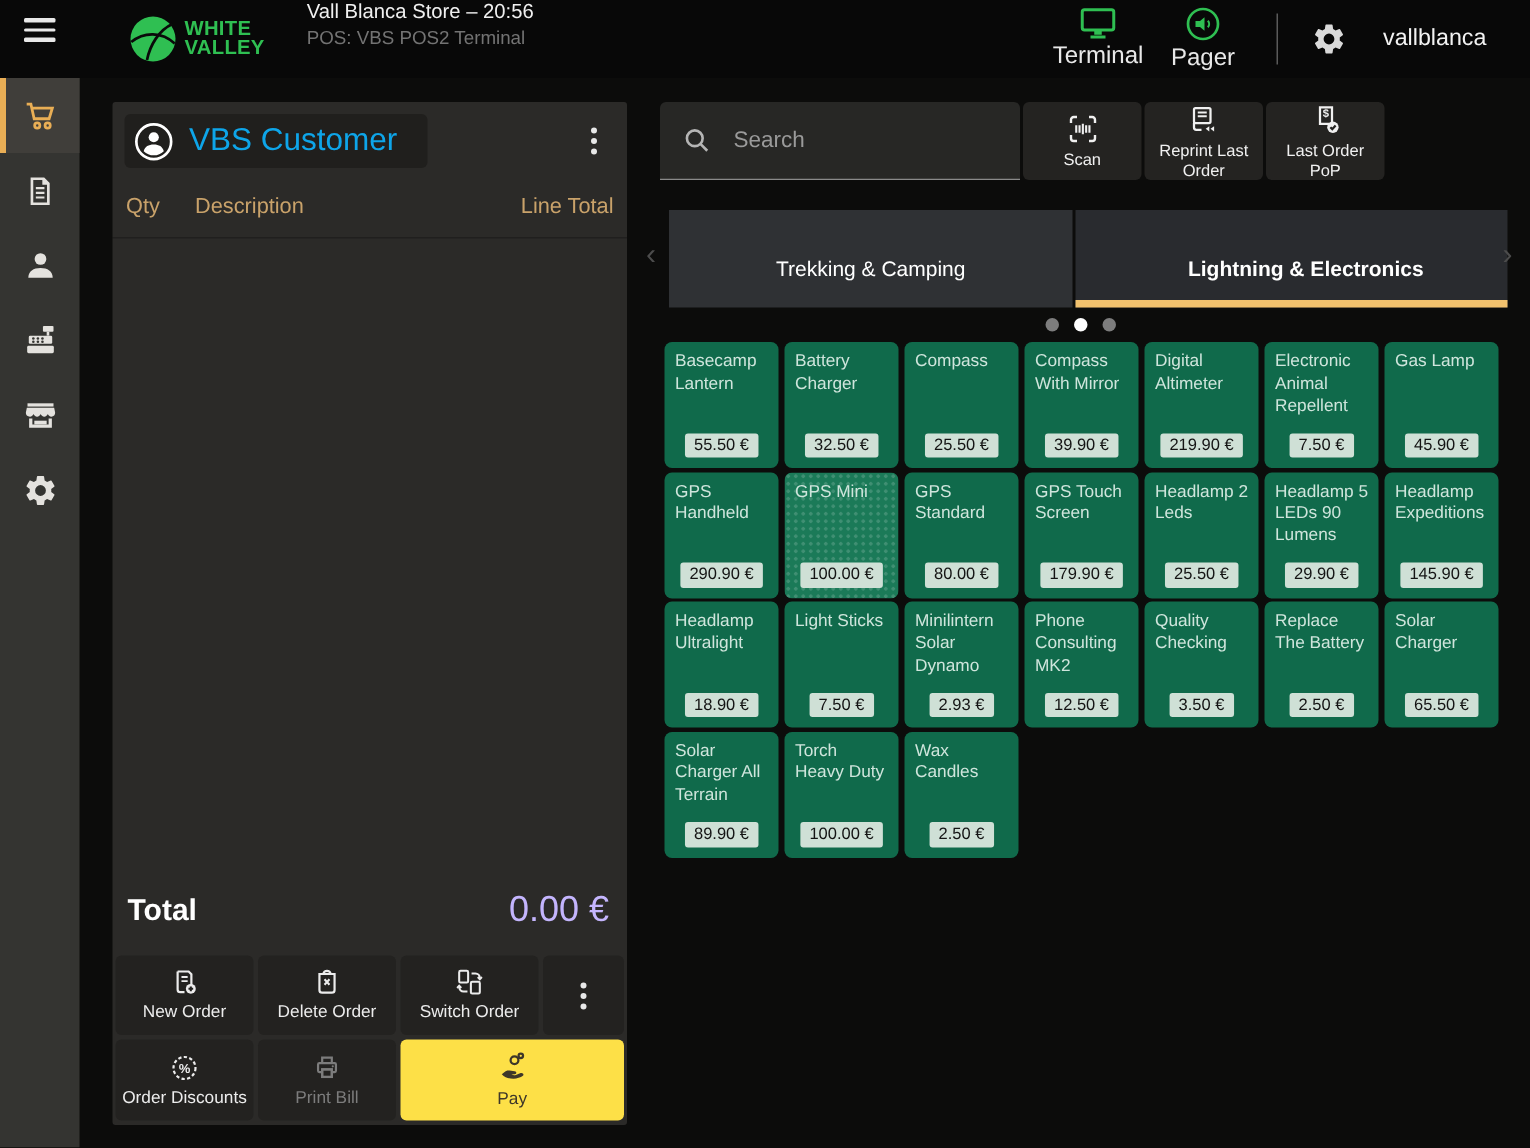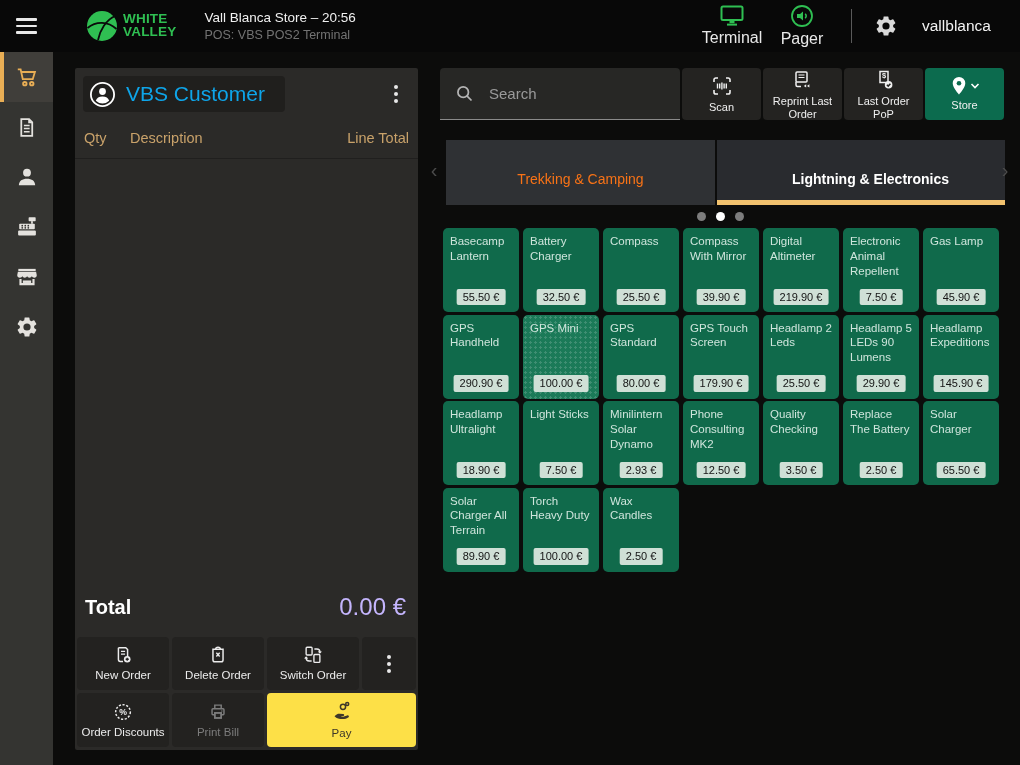--- a/index.html
+++ b/index.html
@@ -1,21 +1,21 @@
 <!DOCTYPE html>
 <html><head>
 <meta charset="utf-8">
 <style>
   * { margin:0; padding:0; box-sizing:border-box; }
   html,body { width:1020px; height:765px; overflow:hidden; }
   body { background:#0c0c0b; font-family:"Liberation Sans", sans-serif; color:#e8e8e8; position:relative; }
   svg { display:block; }
 
   
-  .topbar { position:absolute; left:0; top:0; width:1020px; height:52px; background:#080808; display:flex; align-items:center; }
+  .topbar { position:absolute; left:0; top:0; width:1020px; height:52px; background:#080808; display:flex; }
   .hamburger { width:40px; height:40px; margin-left:6px; display:flex; flex-direction:column; justify-content:center; align-items:center; gap:4px; cursor:pointer; background:none; border:none; }
   .hamburger i { display:block; width:21px; height:2.4px; background:#e8e8e8; border-radius:1px; }
   .logo { display:flex; align-items:center; gap:3px; margin-left:38px; }
   .logo-text { color:#2fbf52; font-weight:bold; font-size:13.5px; line-height:0.95; letter-spacing:0.2px; }
   .store-info { margin-left:28px; }
   .store-info .l1 { font-size:13.5px; color:#f0f0f0; }
   .store-info .l2 { font-size:12.5px; color:#737373; margin-top:3px; }
   .topbar-right { margin-left:auto; display:flex; align-items:center; }
   .tb-btn { width:70px; display:flex; flex-direction:column; align-items:center; gap:2px; background:none; border:none; cursor:pointer; }
   .tb-btn .lbl { font-size:16px; color:#e8e8e8; }
@@ -54,21 +54,21 @@
   .search-row { position:absolute; left:440px; top:68px; height:52px; display:flex; }
   .search-box { width:240px; background:#272725; border-radius:4px 4px 0 0; border-bottom:1px solid #8a8a8a; display:flex; align-items:center; gap:14px; padding:0 14px; }
   .search-box input { background:transparent; border:none; outline:none; color:#ddd; font-size:15px; font-family:inherit; width:160px; }
   .search-box input::placeholder { color:#9a9a9a; }
   .cat-btn { width:79px; margin-left:2px; background:#242321; border:none; border-radius:4px; color:#f0f0f0; font-size:11px; font-family:inherit; display:flex; flex-direction:column; align-items:center; justify-content:center; gap:3px; cursor:pointer; line-height:1.18; text-align:center; padding:2px; }
   .cat-btn.store { background:#0c6b4e; }
   .pin-wrap { display:flex; align-items:center; gap:2px; }
 
   .tabs { position:absolute; left:436px; top:140px; width:569px; height:65px; display:flex; gap:2px; }
   .tab { flex:1; border:none; font-family:inherit; font-size:14px; cursor:pointer; position:relative; display:flex; align-items:flex-end; justify-content:center; padding-bottom:18px; }
-  .tab.inactive { background:#2f3134; color:#f97316;margin-left:10px; }
+  .tab.inactive { background:#2f3134; color:#ffffff;margin-left:10px; }
   .tab.active { background:#292b2f; color:#ffffff; font-weight:bold;padding-left:19px; }
   .tab.active::after { content:""; position:absolute; left:0; bottom:0; width:100%; height:5px; background:#f2c26e; }
   .tab-chevron { position:absolute; top:158px; width:14px; height:24px; background:none; border:none; color:#4c4c4c; font-size:20px; cursor:pointer; line-height:24px; padding:0; }
   .tab-chevron.left { left:427px; }
   .tab-chevron.right { left:998px; }
   .dots { position:absolute; left:436px; top:212px; width:569px; display:flex; justify-content:center; gap:10px; }
   .dot { width:9px; height:9px; border-radius:50%; background:#7d7d7d; border:none; padding:0; cursor:pointer; }
   .dot.active { background:#ffffff; }
 
   .grid { position:absolute; left:443px; top:228px; width:561px; display:grid; grid-template-columns:repeat(7, 76px); grid-auto-rows:84px; column-gap:4px; row-gap:2.5px; }
@@ -338,36 +338,20 @@
     <span>
       <svg width="24" height="24" viewBox="0 0 24 24" fill="none" stroke="#f0f0f0" stroke-width="1.5">
           <path d="M8 3.5 h8 v11 h-8 z"></path>
           <text x="12" y="10" font-size="7.5" font-weight="bold" fill="#f0f0f0" stroke="none" text-anchor="middle" font-family="Liberation Sans, sans-serif">$</text>
           <circle cx="16.6" cy="16.8" r="3.8" fill="#f0f0f0" stroke="none"></circle>
           <path d="M14.9 16.8 l1.3 1.3 2.2-2.4" stroke="#242321" stroke-width="1.5"></path>
         </svg>
     </span>
     <span>Last Order PoP</span>
   </button>
-  <button class="cat-btn store">
-    <span class="pin-wrap">
-      <span>
-        <svg width="18" height="20" viewBox="0 0 18 20">
-            <path d="M9 1 a6.3 6.3 0 0 1 6.3 6.3 C15.3 12 9 18.5 9 18.5 S2.7 12 2.7 7.3 A6.3 6.3 0 0 1 9 1 z" fill="#fff"></path>
-            <circle cx="9" cy="7.2" r="2.3" fill="#0c6b4e"></circle>
-          </svg>
-      </span>
-      <span>
-        <svg width="10" height="8" viewBox="0 0 10 8" fill="none" stroke="#fff" stroke-width="1.6">
-            <path d="M1.5 2 L5 5.5 L8.5 2"></path>
-          </svg>
-      </span>
-    </span>
-    <span>Store</span>
-  </button>
 </div>
 
 <button class="tab-chevron left">‹</button>
 <div class="tabs">
   <button class="tab inactive">Trekking &amp; Camping</button>
   <button class="tab active">Lightning &amp; Electronics</button>
 </div>
 <button class="tab-chevron right">›</button>
 
 <div class="dots">

